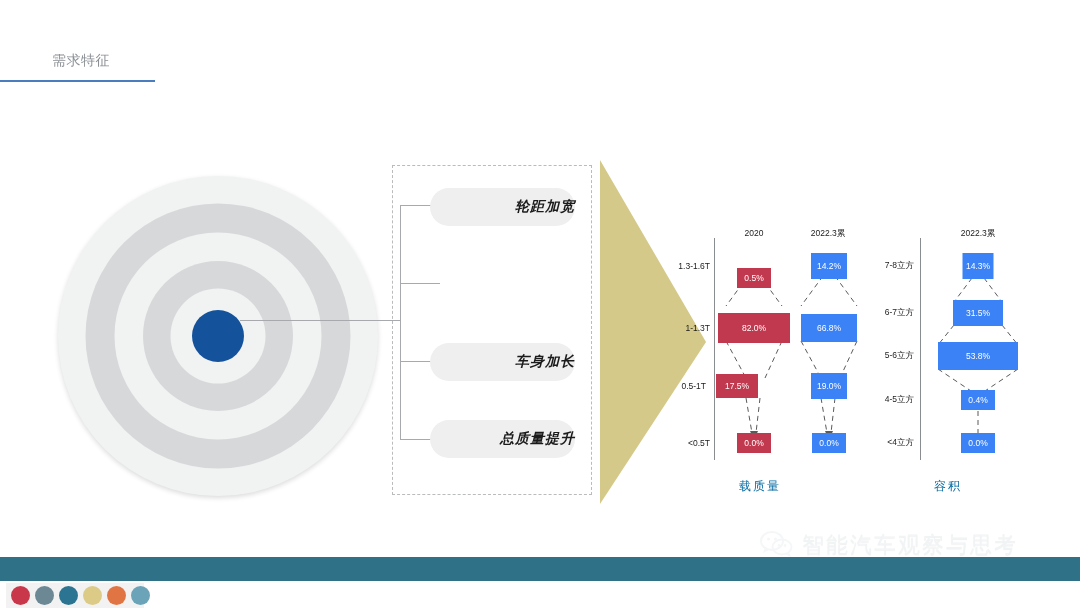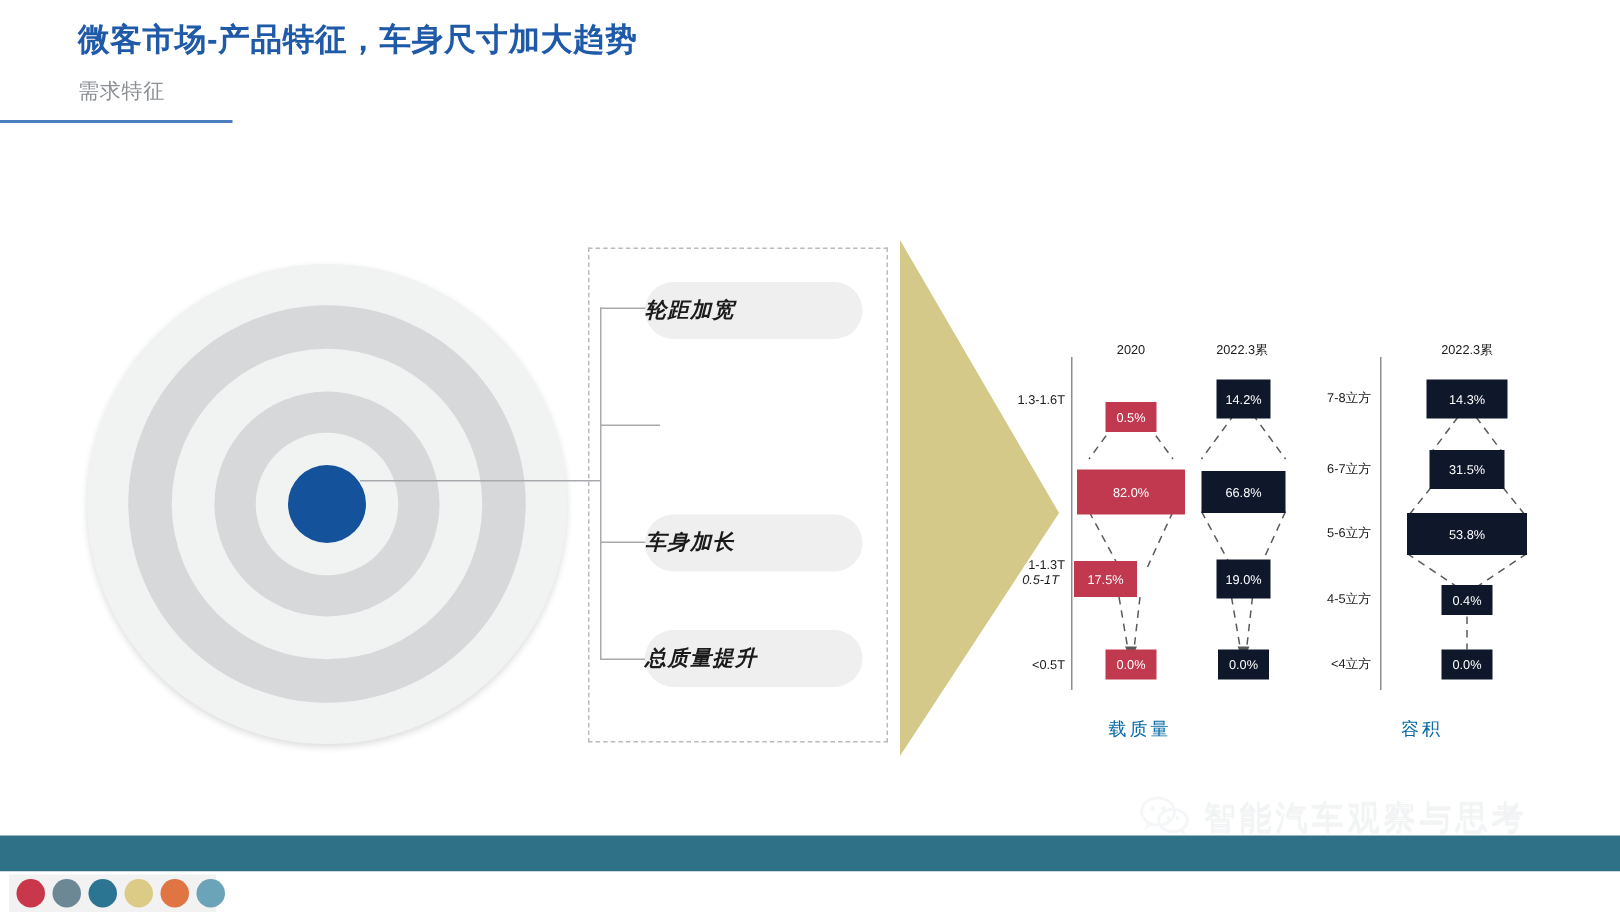--- a/index.html
+++ b/index.html
@@ -45,21 +45,21 @@
     position:absolute;left:392px;top:165px;width:200px;height:330px;
     border:1px dashed #b9bbbd;box-sizing:border-box;
   }
   #bracket{position:absolute;left:400px;top:205px;width:40px;height:235px;}
   .bracket-spine{position:absolute;left:0;top:0;width:1px;height:100%;background:#a7a9ac;}
   .bracket-arm{position:absolute;left:0;width:40px;height:1px;background:#a7a9ac;}
 
   .feature-box{
     position:absolute;left:430px;width:145px;height:38px;
     background:#efefef;border-radius:19px;
-    display:flex;align-items:center;justify-content:flex-start;
+    display:flex;align-items:center;justify-content:flex-end;
     font-size:14px;font-weight:bold;font-style:italic;color:#1b1b1b;
     letter-spacing:1px;
   }
 
   
   #arrow-shape{
     position:absolute;left:598px;top:152px;width:110px;height:360px;
   }
 
   
@@ -83,21 +83,21 @@
   .series-header{
     position:absolute;font-size:8.5px;color:#1b1b1b;top:0px;
     transform:translateX(-50%);white-space:nowrap;
   }
   .val-box{
     position:absolute;transform:translate(-50%,-50%);
     display:flex;align-items:center;justify-content:center;
     color:#fff;font-size:8.5px;height:20px;box-sizing:border-box;white-space:nowrap;
   }
   .val-box.red{background:#c1394f;}
-  .val-box.blue{background:#0f172a;}
+  .val-box.blue{background:#3b82f6;}
   .funnel-svg{position:absolute;left:0;top:0;width:100%;height:100%;pointer-events:none;}
 
   .chart-caption{
     position:absolute;font-size:12px;color:#0369a1;letter-spacing:2px;
     transform:translateX(-50%);
     text-align:right;
   }
 
   
   #footer-bar{position:absolute;left:0;top:557px;width:1080px;height:24px;background:#2f7187;}
@@ -119,21 +119,20 @@
   #watermark-text{
     font-size:22px;color:#e9eef0;letter-spacing:2px;
     text-shadow:0 1px 1px rgba(0,0,0,.10);
   }
 </style>
 </head>
 <body>
 
 <div class="slide">
 
-  <div id="page-title">微客市场-产品特征，车身尺寸加大趋势</div>
   <div id="page-subtitle">需求特征</div>
   <div id="title-rule"></div>
 
   <div id="radial-diagram">
     <div class="ring" id="ring-5"></div>
     <div class="ring" id="ring-4"></div>
     <div class="ring" id="ring-3"></div>
     <div class="ring" id="ring-2"></div>
     <div class="ring" id="ring-1"></div>
     <div class="ring" id="ring-core"></div>
@@ -166,22 +165,22 @@
 
   <div id="charts-area">
 
     <div class="chart-block" id="chart-load">
       <div class="chart-axis" style="left:46px;"></div>
 
       <div class="series-header" style="left:86px;">2020</div>
       <div class="series-header" style="left:160px;">2022.3累</div>
 
       <div class="cat-label" style="top:38px;right:158px;">1.3-1.6T</div>
-      <div class="cat-label" style="top:100px;right:158px;margin-top:48px;">1-1.3T</div>
-      <div class="cat-label" style="top:158px;right:162px;font-style:italic;">0.5-1T</div>
+      <div class="cat-label" style="top:100px;right:158px;">1-1.3T</div>
+      <div class="cat-label" style="top:158px;right:162px;">0.5-1T</div>
       <div class="cat-label" style="top:215px;right:158px;">&lt;0.5T</div>
 
       <svg class="funnel-svg" viewBox="0 0 200 250">
         <g stroke="#5a5a5a" stroke-width="1" stroke-dasharray="5,4" fill="none">
           <path d="M80,48 L58,78 M92,48 L114,78"></path>
           <path d="M58,113 L78,150 M114,113 L97,150"></path>
           <path d="M78,170 L84,205 M92,170 L88,205"></path>
           <path d="M155,48 L133,78 M167,48 L189,78"></path>
           <path d="M133,113 L153,150 M189,113 L172,150"></path>
           <path d="M153,170 L159,205 M167,170 L163,205"></path>
@@ -216,21 +215,21 @@
 
       <svg class="funnel-svg" viewBox="0 0 200 250">
         <g stroke="#5a5a5a" stroke-width="1" stroke-dasharray="5,4" fill="none">
           <path d="M112,50 L94,74 M124,50 L142,74"></path>
           <path d="M94,97 L78,117 M142,97 L158,117"></path>
           <path d="M78,141 L114,165 M158,141 L122,165"></path>
           <path d="M118,183 L118,205"></path>
         </g>
       </svg>
 
-      <div class="val-box blue" style="left:118px;top:38px;width:54px;height:26px;">14.3%</div>
+      <div class="val-box blue" style="left:118px;top:38px;width:31px;height:26px;">14.3%</div>
       <div class="val-box blue" style="left:118px;top:85px;width:50px;height:26px;">31.5%</div>
       <div class="val-box blue" style="left:118px;top:128px;width:80px;height:28px;">53.8%</div>
       <div class="val-box blue" style="left:118px;top:172px;width:34px;">0.4%</div>
       <div class="val-box blue" style="left:118px;top:215px;width:34px;">0.0%</div>
     </div>
   </div>
 
   <div class="chart-caption" style="left:760px;top:478px;">载质量</div>
   <div class="chart-caption" style="left:948px;top:478px;">容积</div>
 

